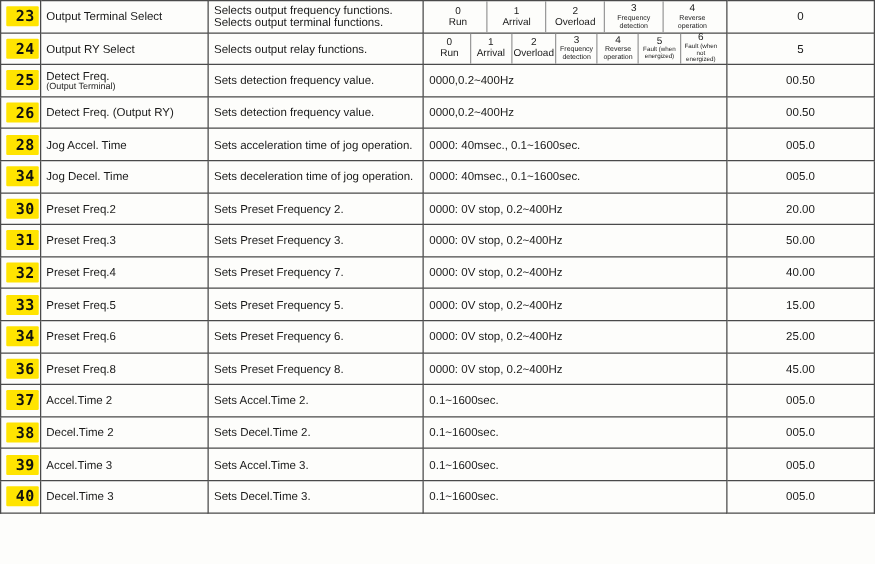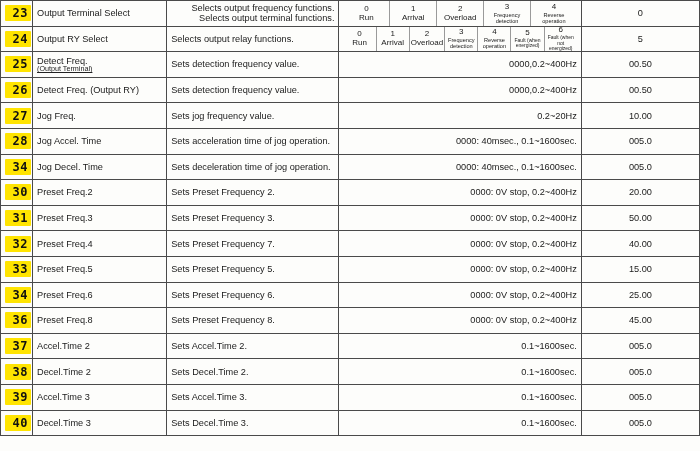--- a/index.html
+++ b/index.html
@@ -43,23 +43,23 @@
     font-family:"DejaVu Sans Mono", monospace;
     font-weight:bold;
     font-size:12px;
     letter-spacing:0.5px;
     padding:1px 3px 1px 3px;
     line-height:14px;
     border-radius:1px;
     min-width:20px;
   }
   td.name{font-size:9px;}
-  td.name .sub{display:block;font-size:7.2px;color:#222;margin-top:-1px;text-decoration:underline;}
+  td.name .sub{display:block;font-size:7.2px;color:#222;margin-top:-1px;}
   td.func{font-size:9px;margin-top:23px;}
-  td.range{font-size:9px;text-align:right;}
+  td.range{font-size:9px;}
   td.val{text-align:center;font-size:9.2px;}
 
   
   td.states{padding:0;}
   .state-row{
     display:flex;
     width:100%;
     height:24.6px;
     align-items:stretch;
   }
@@ -73,21 +73,21 @@
     text-align:center;
     padding:0 1px;
     box-sizing:border-box;
   }
   .state:last-child{border-right:none;}
   .state .num{font-size:8px;line-height:8px;}
   .state .lbl{font-size:8px;line-height:8.5px;margin-top:1px;}
   .state .lbl.tiny{font-size:5.6px;line-height:6px;}
   .state .lbl.tiny2{font-size:5px;line-height:5.6px;}
 
-  td.func-2{font-size:9px;line-height:1.12;text-align:right;}
+  td.func-2{font-size:9px;line-height:1.12;}
   td.func-2 .l2{display:block;}
 </style>
 </head>
 <body>
 
 <table class="param">
   <colgroup>
     <col class="c-code">
     <col class="c-name">
     <col class="c-func">
@@ -174,27 +174,20 @@
         <td class="val">00.50</td>
       </tr>
       <tr>
         <td class="code"><span class="code-box">26</span></td>
         <td class="name"><span>Detect Freq. (Output RY)</span></td>
         <td class="func">Sets detection frequency value.</td>
         <td class="range">0000,0.2~400Hz</td>
         <td class="val">00.50</td>
       </tr>
       <tr>
-        <td class="code"><span class="code-box">27</span></td>
-        <td class="name"><span>Jog Freq.</span></td>
-        <td class="func">Sets jog frequency value.</td>
-        <td class="range">0.2~20Hz</td>
-        <td class="val">10.00</td>
-      </tr>
-      <tr>
         <td class="code"><span class="code-box">28</span></td>
         <td class="name"><span>Jog Accel. Time</span></td>
         <td class="func">Sets acceleration time of jog operation.</td>
         <td class="range">0000: 40msec., 0.1~1600sec.</td>
         <td class="val">005.0</td>
       </tr>
       <tr>
         <td class="code"><span class="code-box">34</span></td>
         <td class="name"><span>Jog Decel. Time</span></td>
         <td class="func">Sets deceleration time of jog operation.</td>

